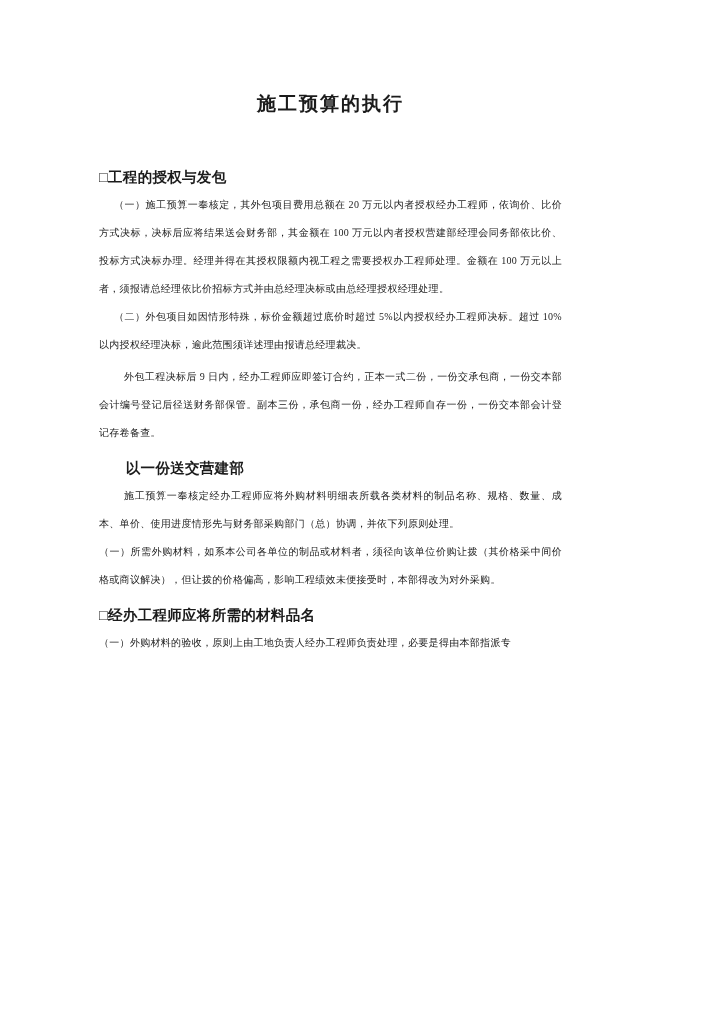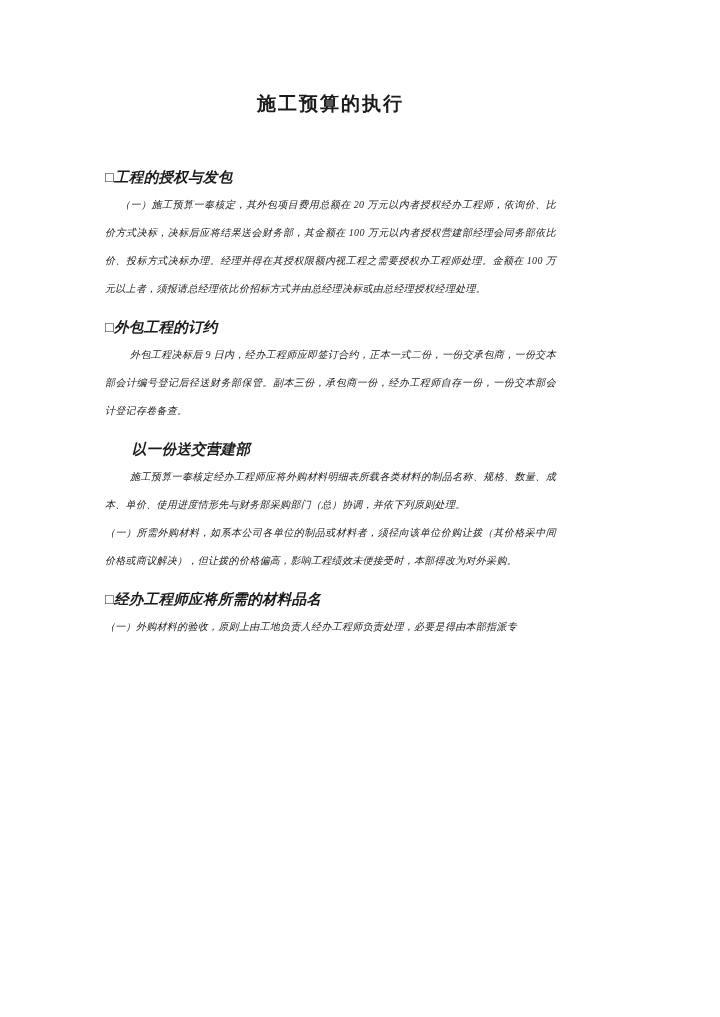--- a/index.html
+++ b/index.html
@@ -36,36 +36,36 @@
   .para {
     margin: 0;
     font-size: 10px;
     line-height: 28px;
     text-align: justify;
     letter-spacing: 0.3px;
   }
   .ti-15 { text-indent: 1.5em; }   
   .ti-25 { text-indent: 2.5em; }   
   .hi    { margin-left: 1.85em; }  
-  section { margin: 10px; padding: 0; font-style: italic; }
+  section { margin: 4px; padding: 0; }
 </style>
 </head>
 <body>
 
 <div class="page">
 
   <h1 class="doc-title">施工预算的执行</h1>
 
   <section>
     <h2 class="sec-heading">□工程的授权与发包</h2>
     <p class="para ti-15">（一）施工预算一奉核定，其外包项目费用总额在 20 万元以内者授权经办工程师，依询价、比价方式决标，决标后应将结果送会财务部，其金额在 100 万元以内者授权营建部经理会同务部依比价、投标方式决标办理。经理并得在其授权限额内视工程之需要授权办工程师处理。金额在 100 万元以上者，须报请总经理依比价招标方式并由总经理决标或由总经理授权经理处理。</p>
+    <p class="para ti-15">（二）外包项目如因情形特殊，标价金额超过底价时超过 5%以内授权经办工程师决标。超过 10%以内授权经理决标，逾此范围须详述理由报请总经理裁决。</p>
   </section>
 
   <section>
-    <h2 class="sec-heading">□外包工程的订约</h2>
     <p class="para ti-25">外包工程决标后 9 日内，经办工程师应即签订合约，正本一式二份，一份交承包商，一份交本部会计编号登记后径送财务部保管。副本三份，承包商一份，经办工程师自存一份，一份交本部会计登记存卷备查。</p>
   </section>
 
   <section>
     <h2 class="sec-heading hi">以一份送交营建部</h2>
     <p class="para ti-25">施工预算一奉核定经办工程师应将外购材料明细表所载各类材料的制品名称、规格、数量、成本、单价、使用进度情形先与财务部采购部门（总）协调，并依下列原则处理。</p>
     <p class="para">（一）所需外购材料，如系本公司各单位的制品或材料者，须径向该单位价购让拨（其价格采中间价格或商议解决），但让拨的价格偏高，影响工程绩效未便接受时，本部得改为对外采购。</p>
   </section>
 
   <section>

